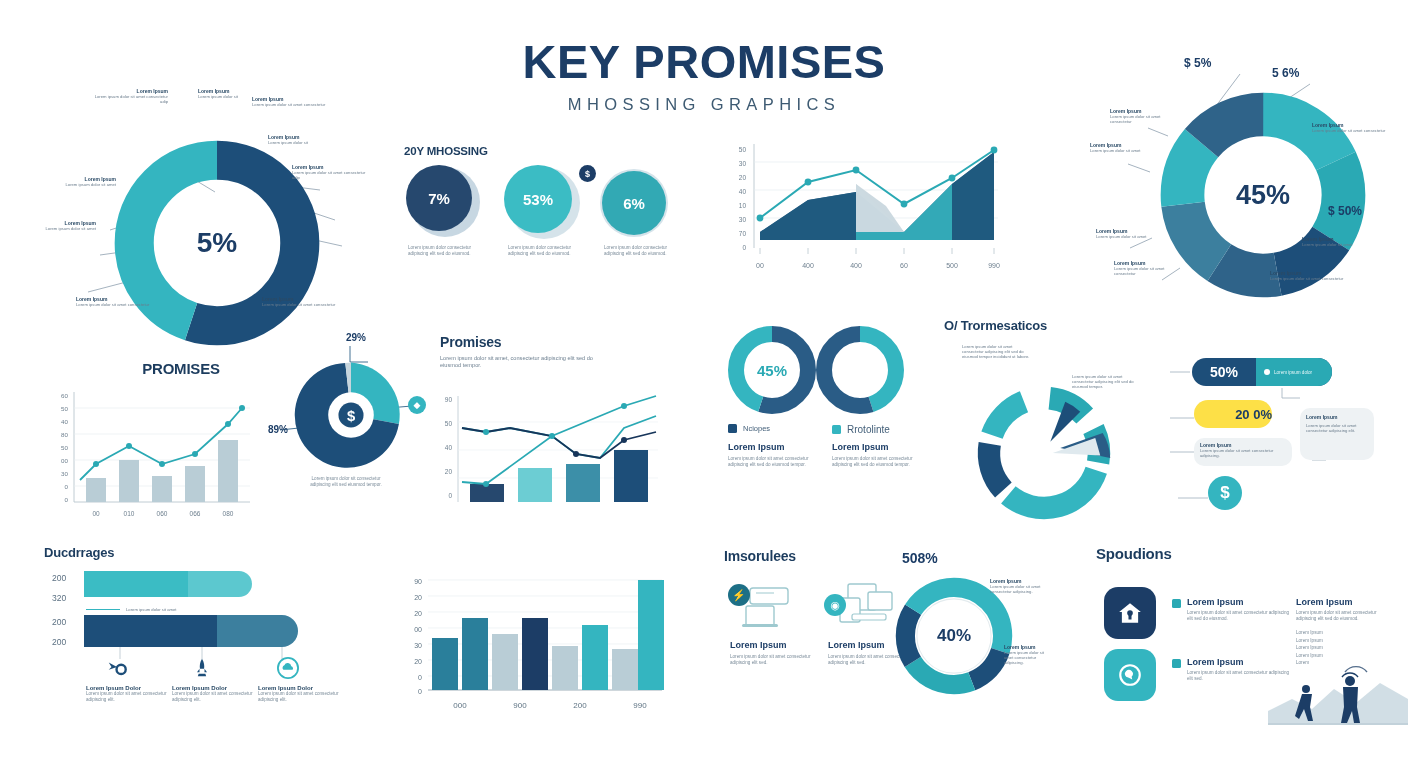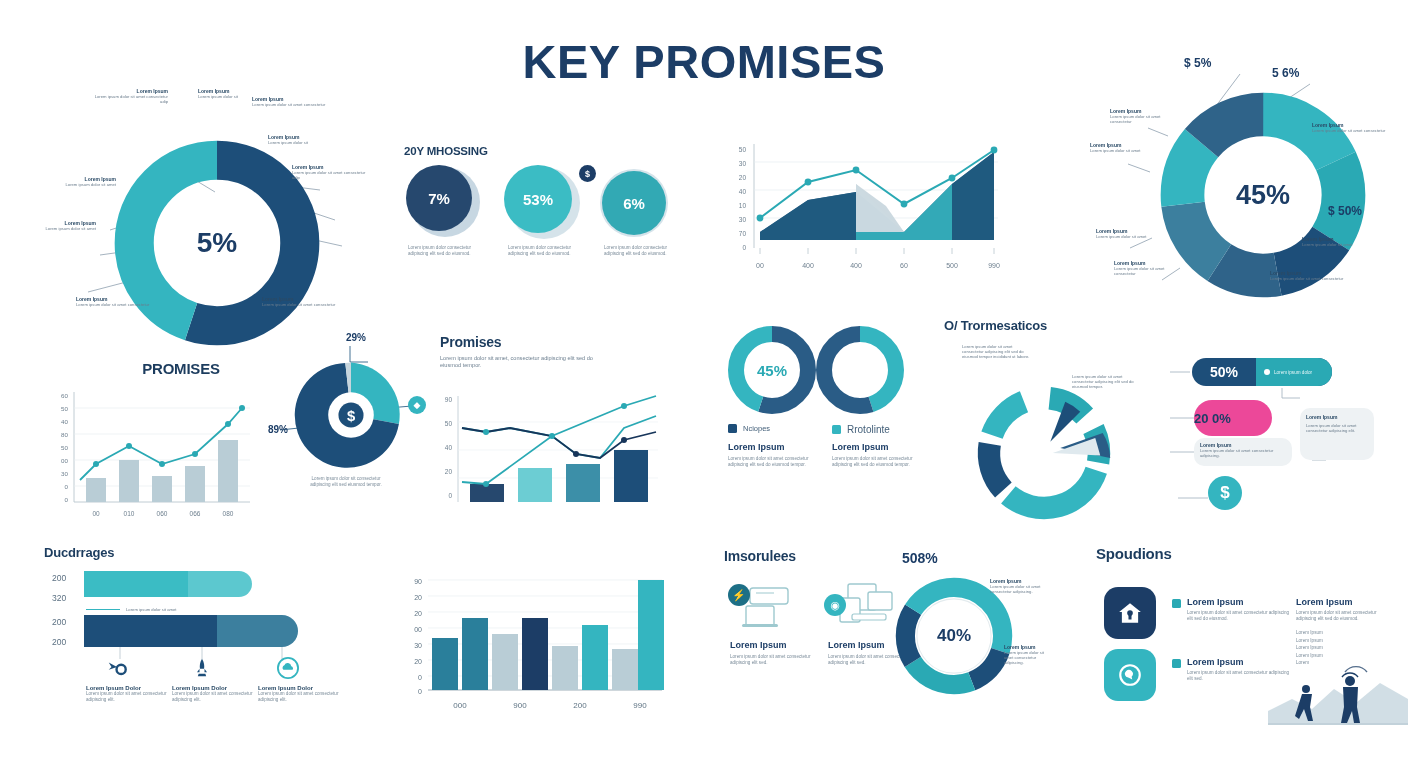--- a/index.html
+++ b/index.html
@@ -26,20 +26,21 @@
   .cap-bd  { font-size:4.6px; line-height:5.6px; color:#7b8c9a; filter:blur(.3px); }
 
   .pill { border-radius:999px; display:flex; align-items:center; }
   .legend-sq { width:9px; height:9px; border-radius:1.5px; display:inline-block; }
 </style>
 </head>
 <body>
 
 <div id="hdr">
   <div class="t1">KEY PROMISES</div>
+  <div class="t2">MHOSSING GRAPHICS</div>
 </div>
 
 <div class="panel" style="left:30px; top:80px; width:350px; height:240px;">
 
   <svg width="350" height="240" style="position:absolute;left:0;top:0;">
     <g stroke="#8ea0ae" stroke-width="0.8" fill="none">
       <line x1="152" y1="92" x2="120" y2="100"></line>
       <line x1="152" y1="92" x2="185" y2="112"></line>
       <line x1="243" y1="96" x2="268" y2="106"></line>
       <line x1="258" y1="106" x2="290" y2="110"></line>
@@ -430,21 +431,21 @@
   </svg>
 
   <div class="pill" style="position:absolute;left:28px;top:10px;width:140px;height:28px;background:#1d4e79;overflow:hidden;">
     <span style="font-size:14px;font-weight:700;color:#fff;margin-left:18px;">50%</span>
   </div>
   <div class="pill" style="position:absolute;left:92px;top:10px;width:76px;height:28px;background:#2aa9b4;border-radius:0 999px 999px 0;display:flex;align-items:center;gap:4px;">
     <span style="width:6px;height:6px;border-radius:50%;background:#fff;margin-left:8px;"></span>
     <span style="font-size:4.6px;color:#e6f7f8;filter:blur(.3px);">Lorem ipsum dolor</span>
   </div>
 
-  <div class="pill" style="position:absolute;left:30px;top:52px;width:78px;height:36px;background:#ec4899;justify-content:flex-start;">
+  <div class="pill" style="position:absolute;left:30px;top:52px;width:78px;height:28px;background:#fde047;justify-content:flex-end;">
     <span style="font-size:13px;font-weight:700;color:#1c3d66;">20 0%</span>
   </div>
 
   <div style="position:absolute;left:30px;top:90px;width:98px;height:28px;background:#eef2f4;border-radius:10px;padding:4px 6px;">
     <div class="micro-b">Lorem Ipsum</div>
     <div class="micro">Lorem ipsum dolor sit amet consectetur adipiscing.</div>
   </div>
 
   <div style="position:absolute;left:136px;top:60px;width:74px;height:52px;background:#eef2f4;border-radius:10px;padding:6px;">
     <div class="micro-b">Lorem Ipsum</div>

